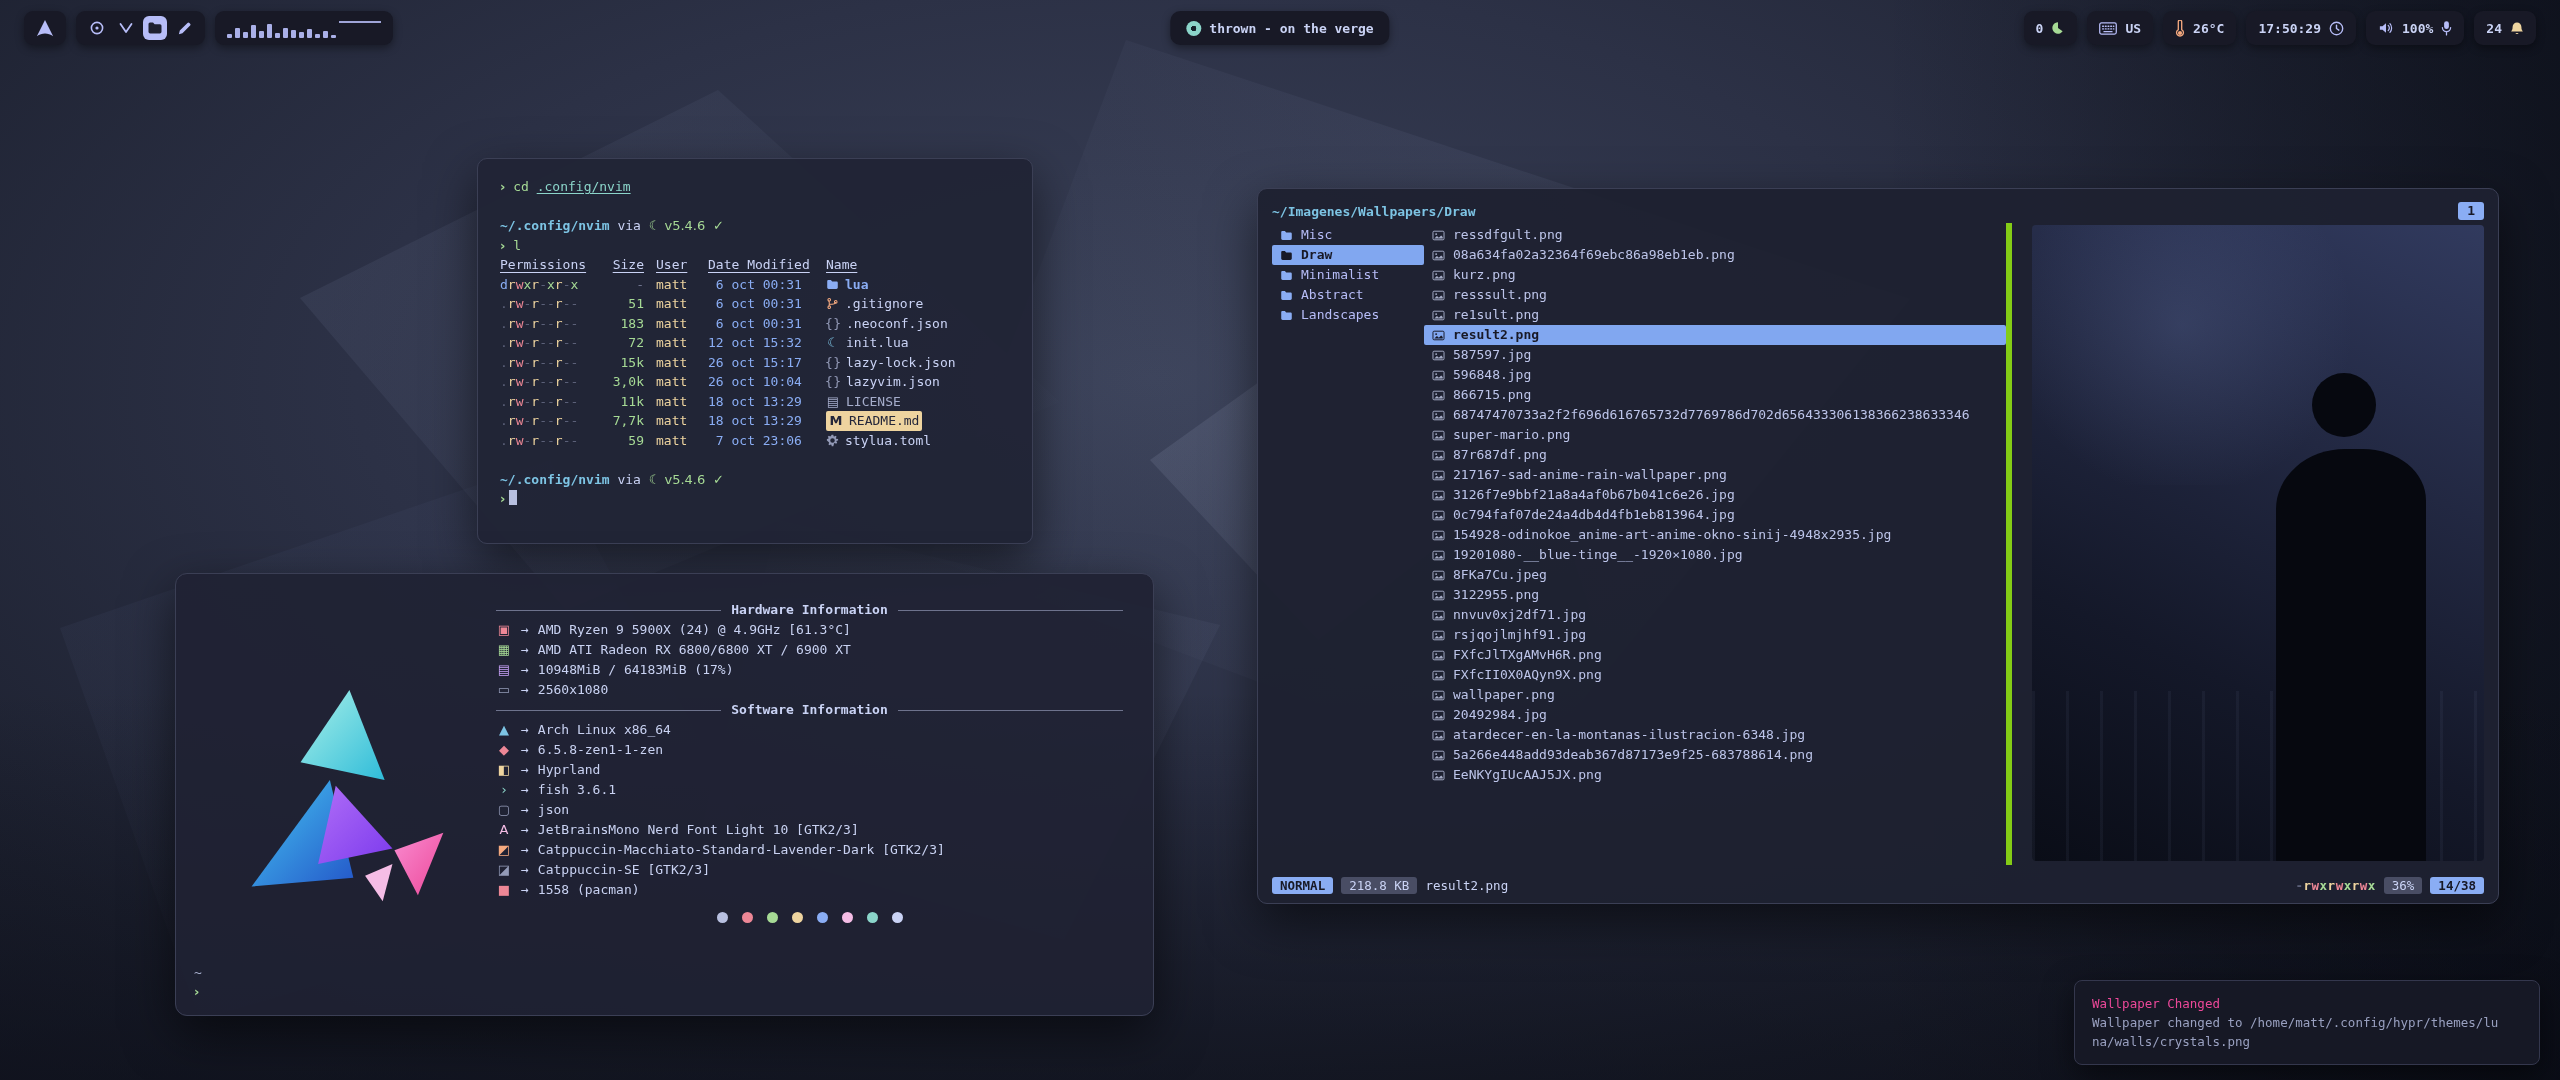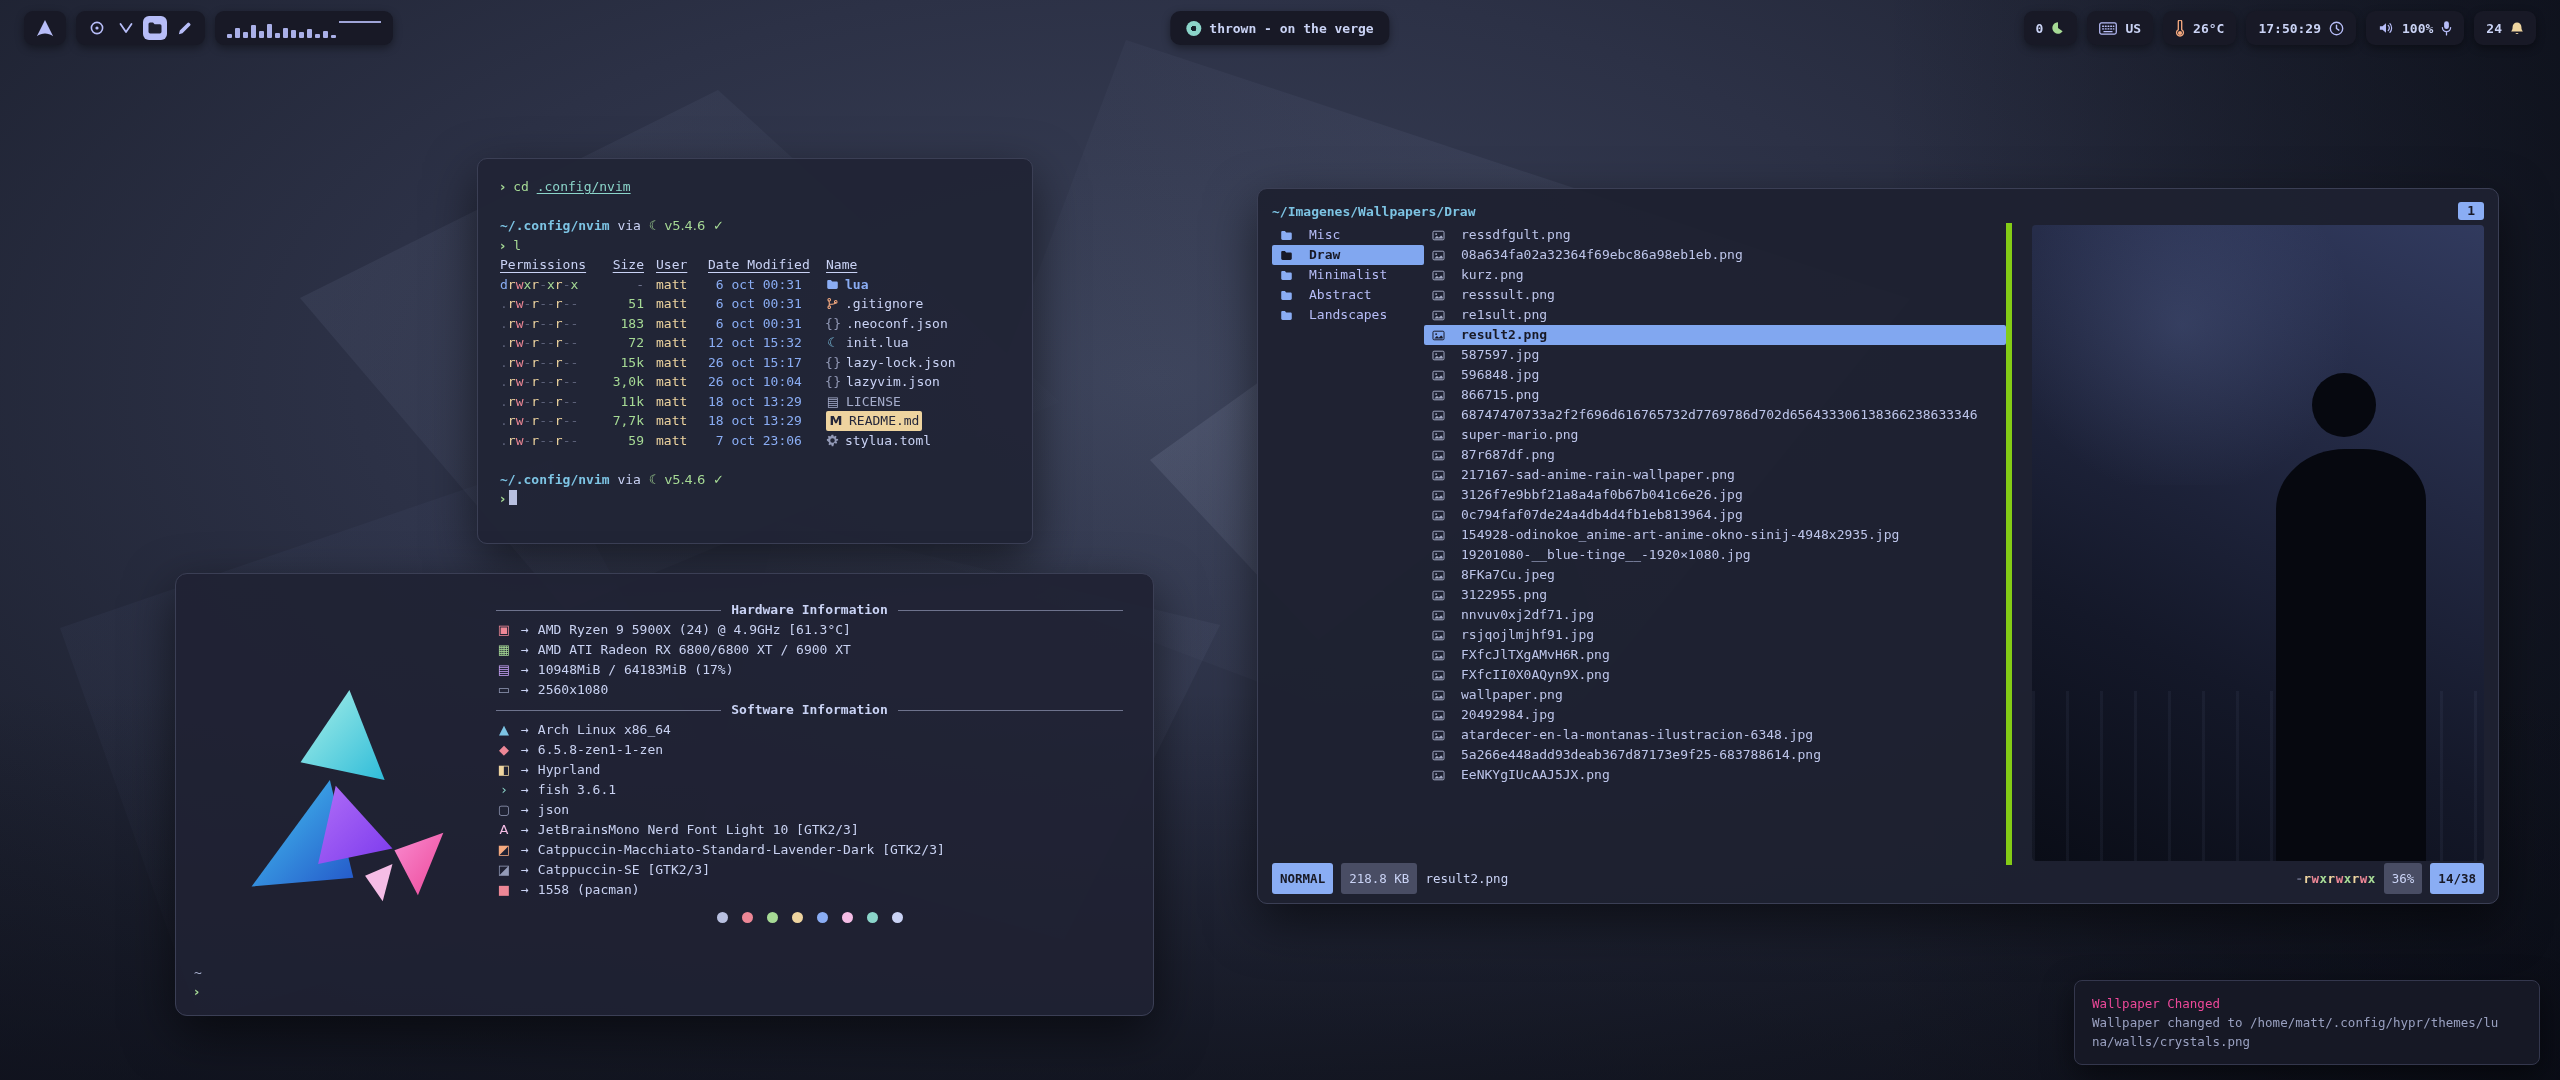--- a/index.html
+++ b/index.html
@@ -78,33 +78,33 @@
   .fetch-prompt .cwd{color:#a5adcb}
 
   
   .fm{left:1257px;top:188px;width:1242px;height:716px;background:rgba(30,33,49,.97);padding:10px 14px 36px;font-size:13px}
   .fm-header{display:flex;justify-content:space-between;align-items:center;height:24px}
   .fm-path{color:#7dc4e4;font-weight:bold}
   .fm-tab{background:#8aadf4;color:#181926;padding:0 9px;border-radius:3px;font-weight:bold;height:18px;line-height:18px}
   .fm-body{display:flex;height:calc(100% - 26px)}
   .fm-folders{width:152px;padding-top:2px;flex:none}
   .fm-files{flex:1;padding-top:2px;border-right:6px solid #84cc16;margin-right:20px;overflow:hidden}
-  .fm-row{display:flex;align-items:center;gap:16px;height:20px;line-height:20px;padding:0 8px;color:#bdc5ea;white-space:pre;border-radius:2px}
+  .fm-row{display:flex;align-items:center;gap:8px;height:20px;line-height:20px;padding:0 8px;color:#bdc5ea;white-space:pre;border-radius:2px}
   .fm-row.selected{background:#81a7f0;color:#181926;font-weight:600}
   .ficon-svg{width:13px;height:13px;flex:none}
   .fm-files .fm-row:not(.selected) .ficon-svg{color:#a6adc8}
   .fm-folders .fm-row:not(.selected){color:#b7bdf8}
   .fm-folders .fm-row:not(.selected) .ficon-svg{color:#8aadf4}
   .fm-preview{width:452px;flex:none;position:relative;border-radius:4px;overflow:hidden;margin:2px 0 4px;background:linear-gradient(205deg,#313a5e 0%,#222842 35%,#141829 68%,#0a0d17 100%)}
   .pv-glow{position:absolute;left:-60px;top:-60px;width:420px;height:320px;background:radial-gradient(circle,rgba(130,150,210,.18),rgba(0,0,0,0) 65%)}
   .pv-rail{position:absolute;left:0;right:0;bottom:0;height:170px;background:repeating-linear-gradient(90deg,rgba(160,175,220,.06) 0 3px,rgba(0,0,0,0) 3px 34px)}
   .pv-figure{position:absolute;right:58px;bottom:-18px;width:150px;height:430px;background:#06080f;border-radius:46% 42% 0 0/14% 12% 0 0}
   .pv-head{position:absolute;right:108px;top:148px;width:64px;height:64px;background:#06080f;border-radius:50%}
   .fm-footer{position:absolute;left:14px;right:14px;bottom:9px;display:flex;align-items:center;gap:8px;font-size:12.5px}
-  .badge{padding:8px 8px;border-radius:3px;font-weight:bold}
+  .badge{padding:1px 8px;border-radius:3px;font-weight:bold}
   .badge.mode,.badge.pos{background:#8aadf4;color:#181926}
   .badge.size,.badge.scroll{background:#494d64;color:#cad3f5;font-weight:normal}
   .spacer{flex:1}
   .perms{letter-spacing:.5px;font-weight:600}
 
   
   .notification{position:absolute;right:20px;bottom:15px;width:466px;background:#161825;border:1px solid #34374d;border-radius:8px;padding:13px 17px;font-size:12.5px;line-height:19px;box-shadow:0 10px 30px rgba(0,0,0,.5);z-index:60}
   .notif-title{color:#ec4899;margin-bottom:0}
   .notif-body{color:#99a0c0;word-break:break-all;width:96%}
 </style>

